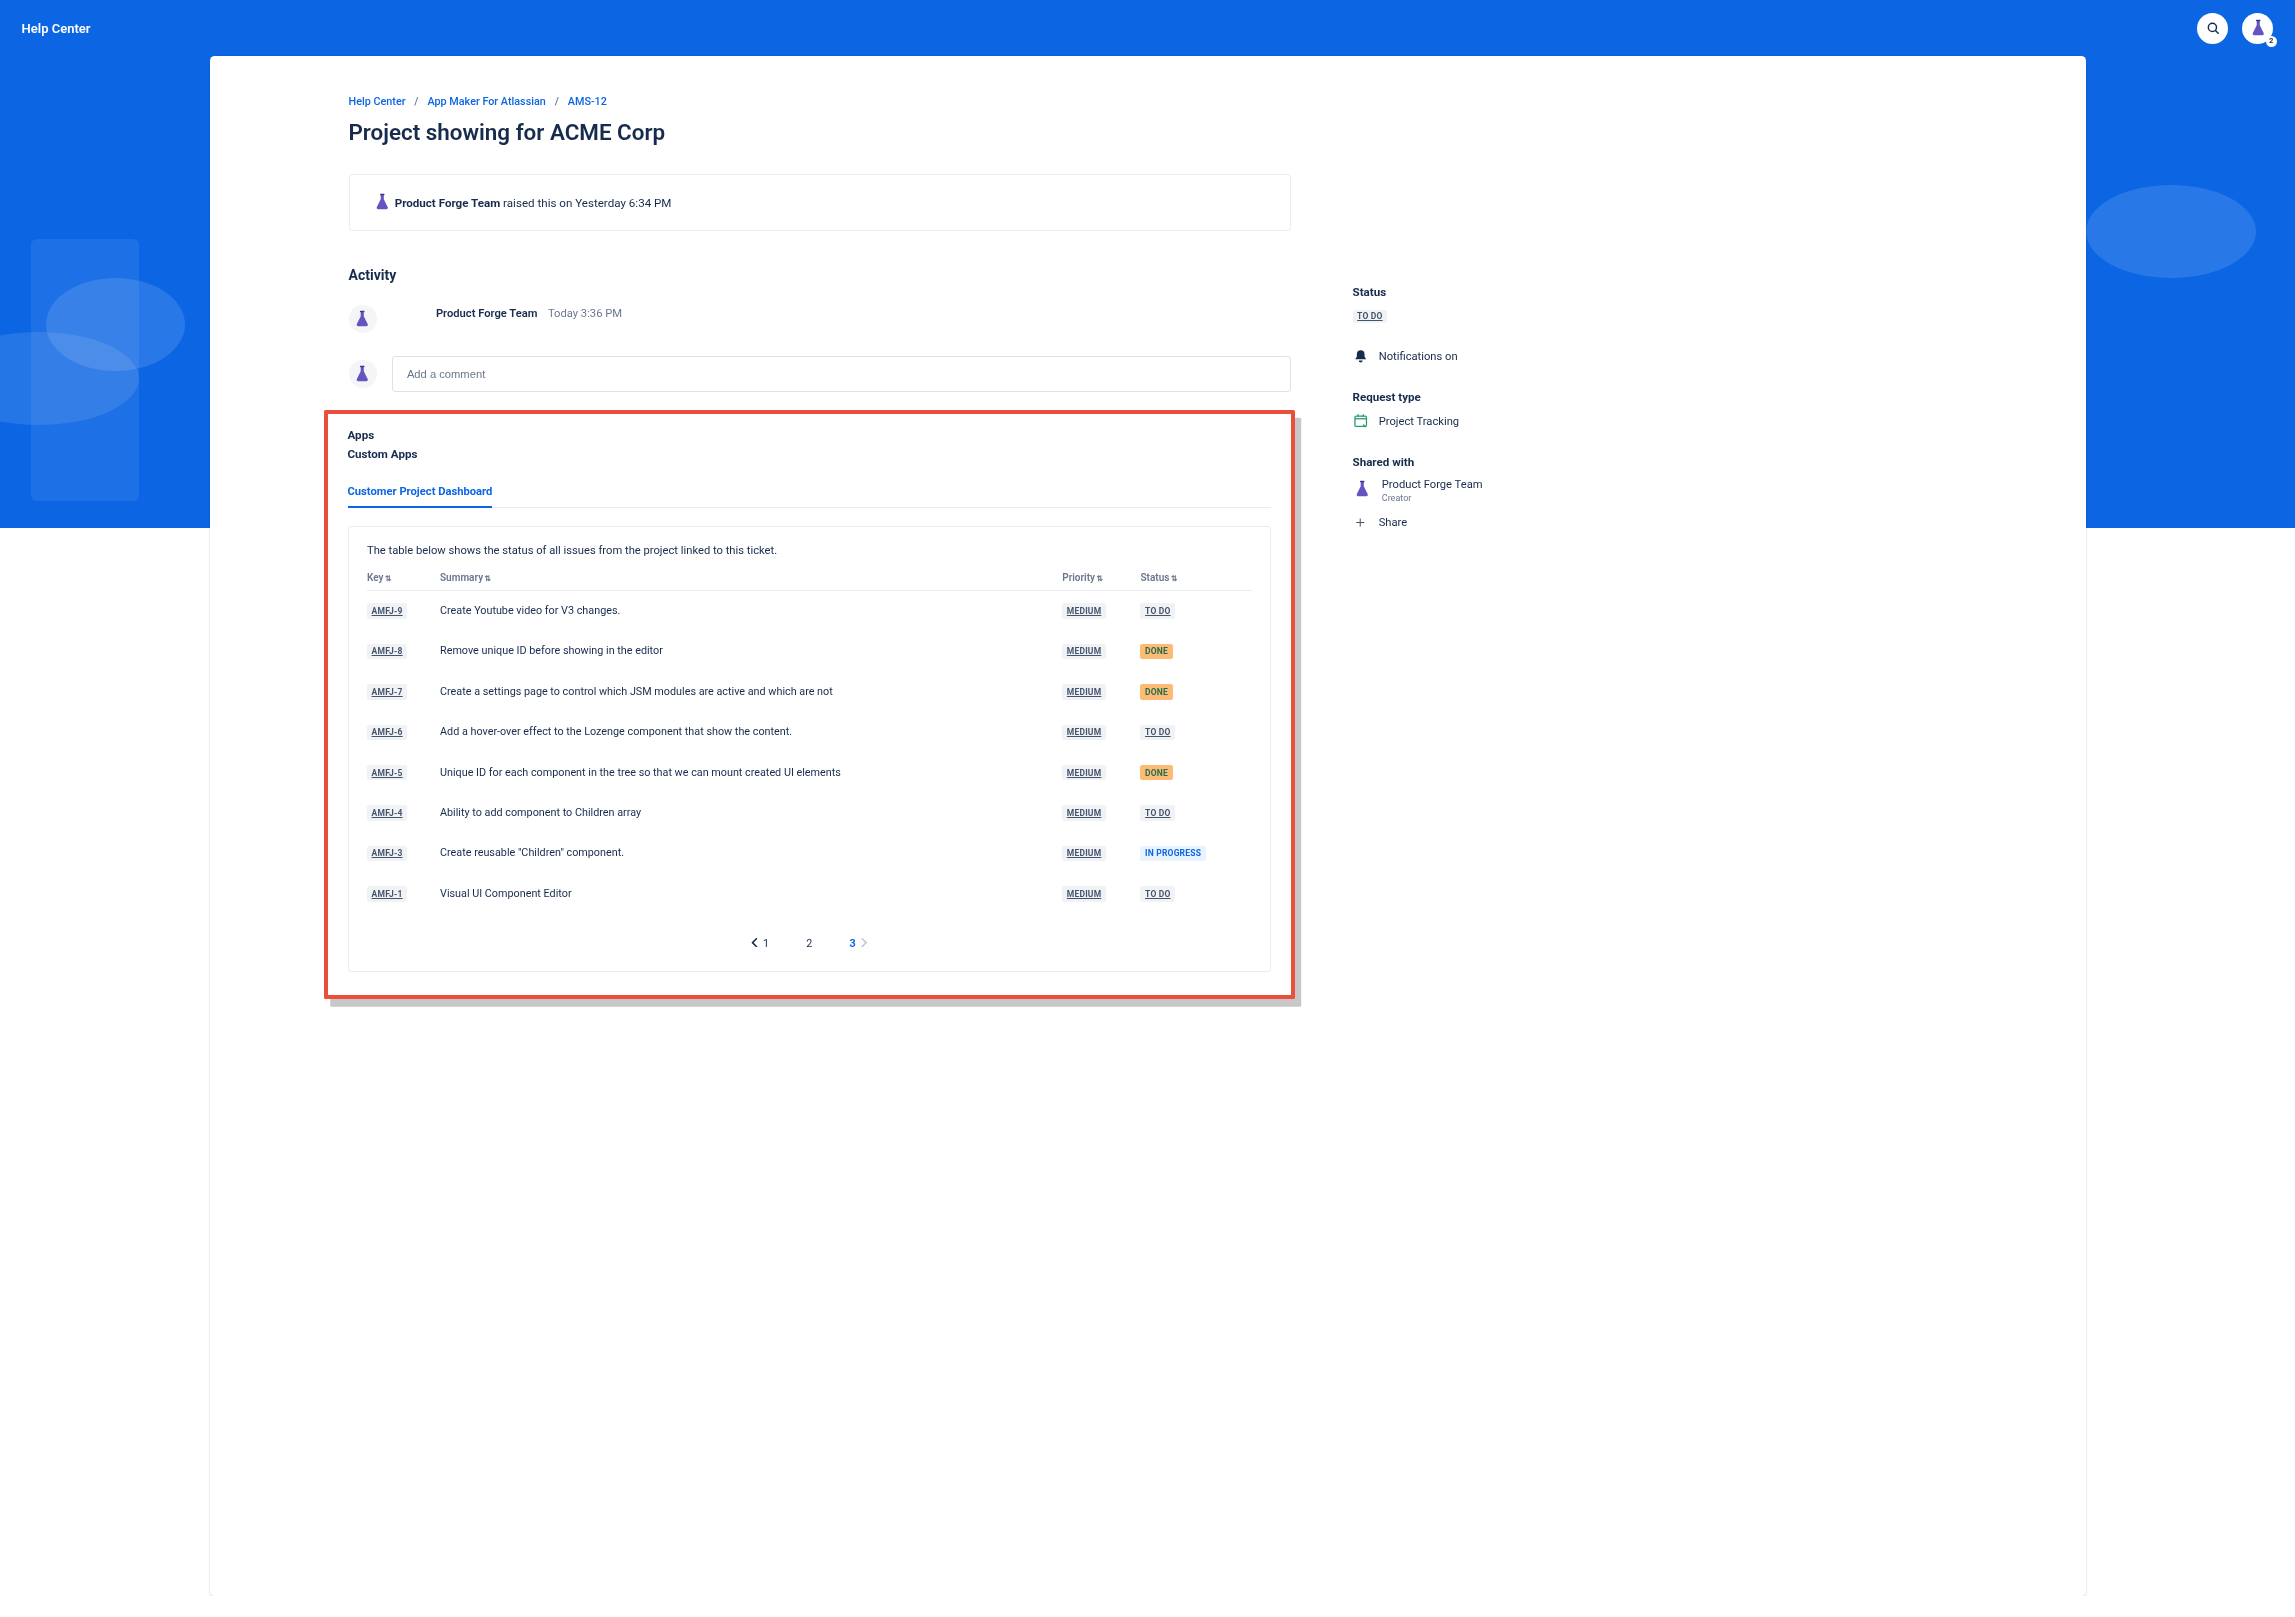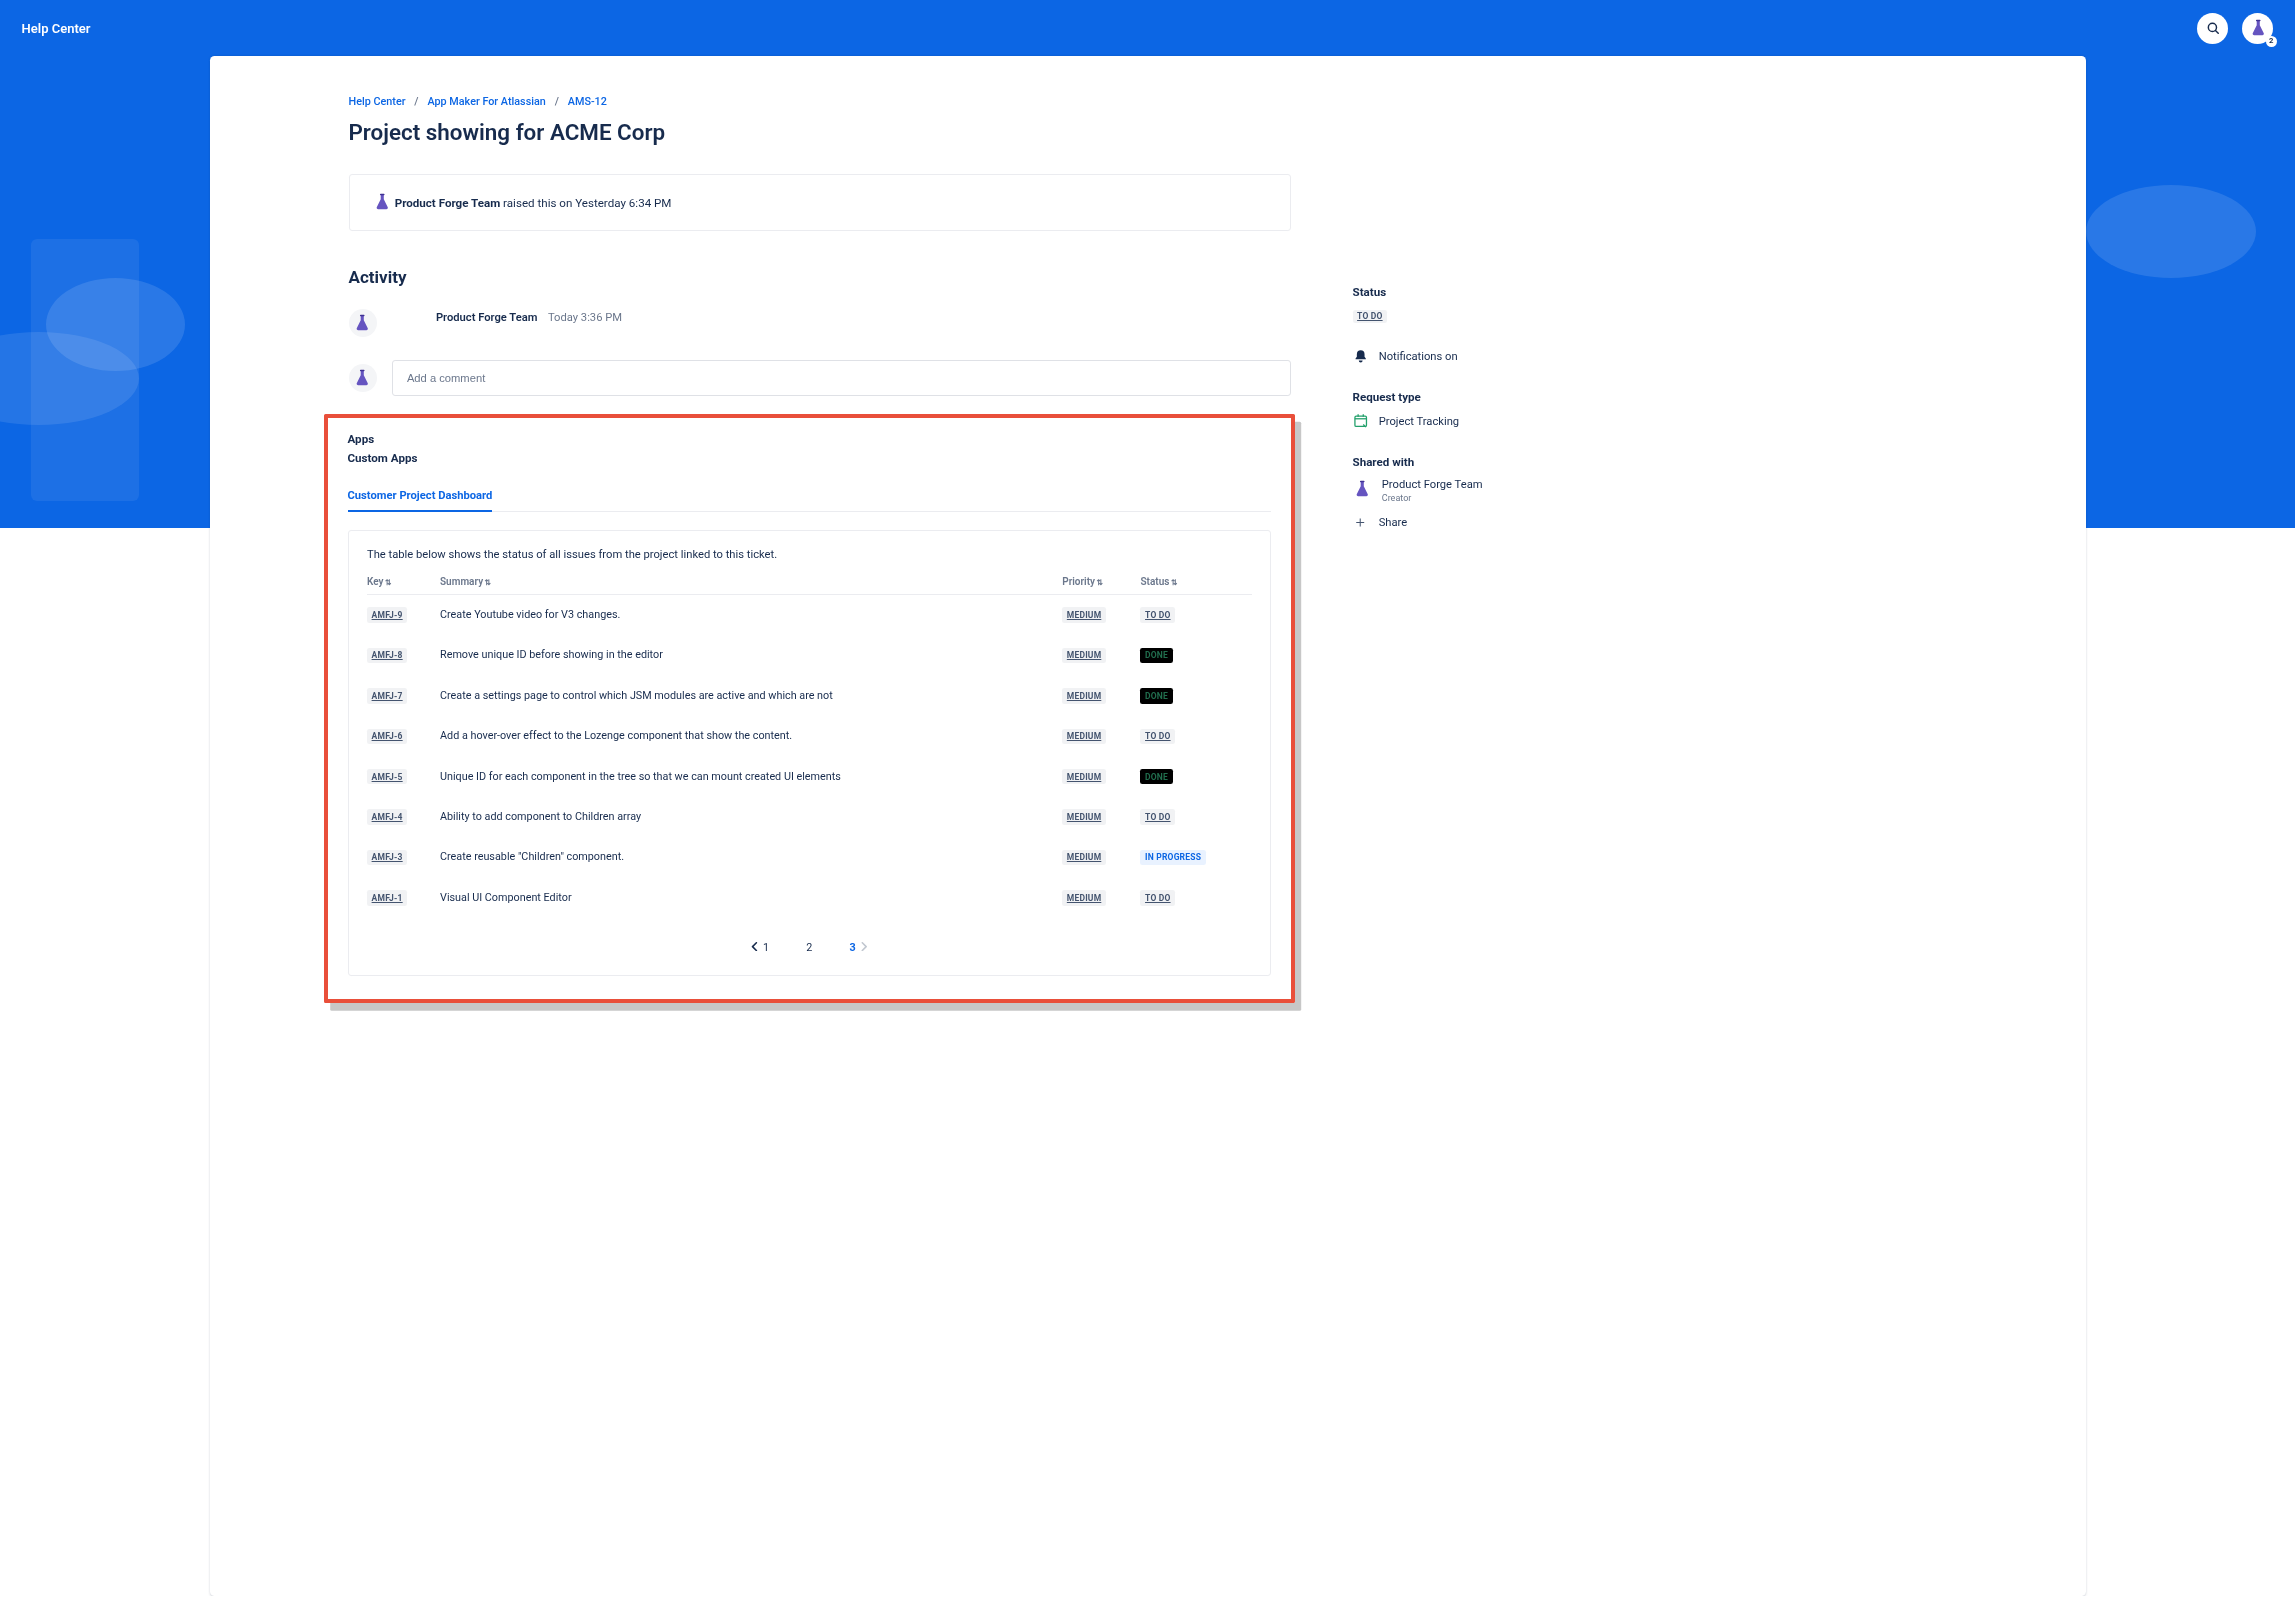--- a/index.html
+++ b/index.html
@@ -59,21 +59,21 @@
   .crumbs a { color:#0c66e4; text-decoration:none; }
   .crumbs .sep { color:#6b778c; margin:0 6.2px; }
 
   h1.page-title { font-size:22.4px; font-weight:600; color:#172b4d; margin-top:10.8px; }
 
   .raised-box { border:1.5px solid #ebecf0; border-radius:3.1px; padding:17px 21.6px; margin-top:29px; display:flex; align-items:center; gap:2px; }
   .flask-icon { width:21.6px; height:21.6px; display:inline-flex; align-items:center; justify-content:center; }
   .raised-box .txt { font-size:11.6px; color:#172b4d; }
   .raised-box .txt b { font-weight:700; }
 
-  h3.section { font-size:17px; font-weight:700; color:#172b4d; margin-top:36px; }
+  h3.section { font-size:14px; font-weight:700; color:#172b4d; margin-top:36px; }
 
   .activity-item { display:flex; gap:15.4px; margin-top:21.6px; align-items:flex-start; }
   .activity-avatar { width:28px; height:28px; border-radius:50%; background:#f4f5f7; display:flex;align-items:center;justify-content:center; flex:0 0 auto; }
   .activity-body { flex:1; font-size:11.2px; color:#172b4d; line-height:1.55;margin-left:44px; }
   .activity-body .name { font-weight:600; }
   .activity-body .time { color:#6b778c; margin-left:7.7px; }
 
   .comment-row { display:flex; gap:15.4px; margin-top:23px; align-items:center; }
   .comment-input { flex:1; border:1.5px solid #dfe1e6; border-radius:3.1px; padding:10.8px 14px; font-size:11.2px; color:#6b778c; background:#fff; text-align:left; }
 
@@ -88,21 +88,21 @@
   .panel { border:1.5px solid #ebecf0; border-radius:3.1px; margin-top:18.5px; padding:17px 18.5px 21.6px 18.5px; }
   .panel-intro { font-size:11.2px; color:#172b4d; margin-bottom:7.7px; }
 
   table.issues { width:100%; border-collapse:collapse; font-size:10.4px; }
   table.issues thead th { text-align:left; color:#6b778c; font-weight:600; font-size:10px; padding:7.7px 7.7px 6.2px 0; border-bottom:1.5px solid #ebecf0; white-space:nowrap;}
   table.issues thead th .sort { font-size:7.7px; margin-left:1.5px; }
   table.issues tbody td { padding:12.3px 7.7px 12.3px 0; vertical-align:middle; color:#172b4d; font-size:10.8px; line-height:1.45; }
   table.issues tbody td.summary { max-width:494px; }
   .lozenge { display:inline-block; font-size:8.5px; font-weight:700; border-radius:2.3px; padding:1.5px 4.6px; letter-spacing:0.2px; }
   .lozenge.grey { background:#f1f2f4; color:#44546f;text-decoration:underline; }
-  .lozenge.green { background:#000000; color:#216e4e; }
+  .lozenge.green { background:#fdba74; color:#216e4e; }
   .lozenge.blue  { background:#e9f2ff; color:#0c66e4; }
 
   .pager { display:flex; justify-content:center; margin-top:23px; color:#172b4d; font-size:10.8px; align-items:center; }
   .pager .pg { padding:1.5px 4.6px; }
   .pager .active { color:#0c66e4; font-weight:700; }
   .pager .chev { color:#172b4d; }
   .pager .chev.disabled { color:#c1c7d0; }
 
   
   .side-block { margin-top: 190px; }

